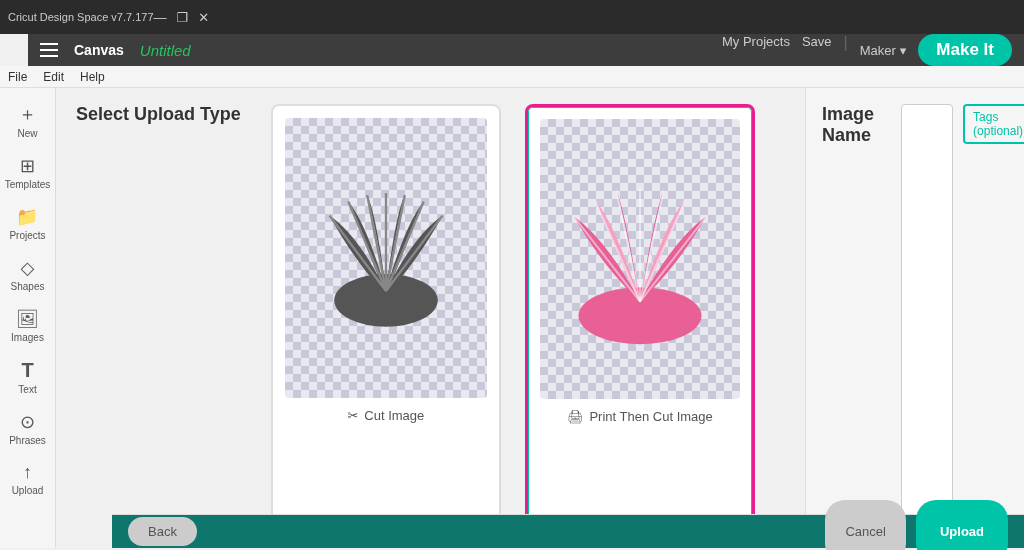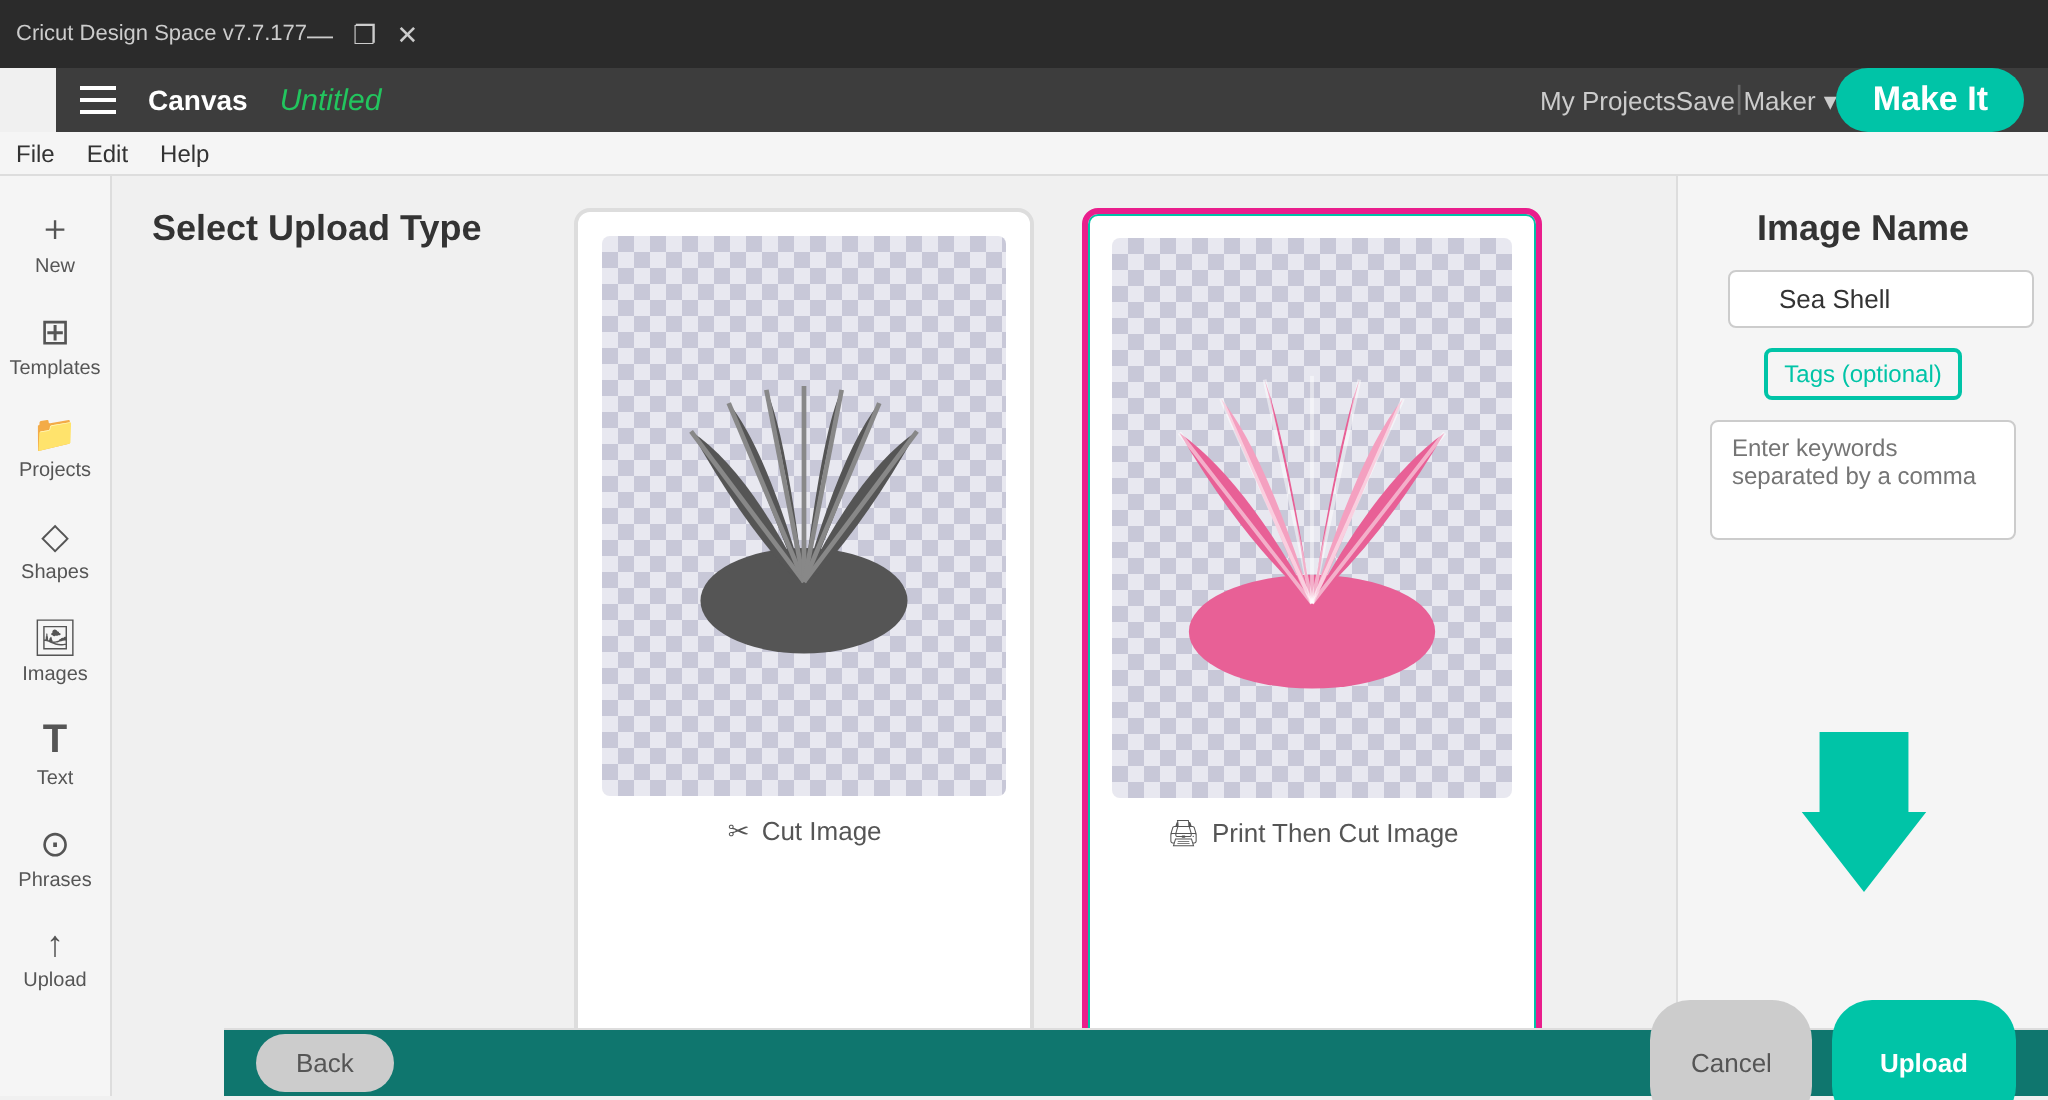--- a/index.html
+++ b/index.html
@@ -28,21 +28,21 @@
       padding: 0 12px;
       gap: 16px;
       margin-left: 28px;
     }
     .navbar-menu-btn {
       display: flex; flex-direction: column; gap: 4px; cursor: pointer;
     }
     .navbar-menu-btn span { display: block; width: 18px; height: 2px; background: #fff; }
     .navbar-brand { color: #fff; font-size: 14px; font-weight: 600; }
     .navbar-title { flex: 1; color: #22c55e; font-size: 15px; font-style: italic; }
-    .navbar-right { display: flex; align-items: center; margin-left: auto; }
+    .navbar-right { display: flex; gap: 12px; margin-left: auto; }
     .nav-link { color: #ccc; font-size: 13px; cursor: pointer; }
     .nav-sep { color: #666; }
     .nav-maker { color: #ccc; font-size: 13px; cursor: pointer; display: flex; align-items: center; gap: 4px; }
     .make-it-btn {
       background: #00c4a7;
       color: #fff;
       border: none;
       border-radius: 20px;
       padding: 6px 18px;
       font-size: 17px;
@@ -149,28 +149,27 @@
     .card-label {
       font-size: 13px;
       color: #555;
       display: flex;
       align-items: center;
       gap: 6px;
     }
 
     
     .right-panel {
-      width: 186px;
+      width: 219px;
       background: #f5f5f5;
       border-left: 1px solid #ddd;
       padding: 16px;
       display: flex;
-      flex-direction: column;
+      flex-direction: row;
       gap: 10px;
-      align-items: center;
     }
     .panel-title {
       font-size: 18px;
       font-weight: 600;
       color: #333;
     }
     .image-name-input {
       width: 100%;
       border: 1px solid #ccc;
       border-radius: 4px;

